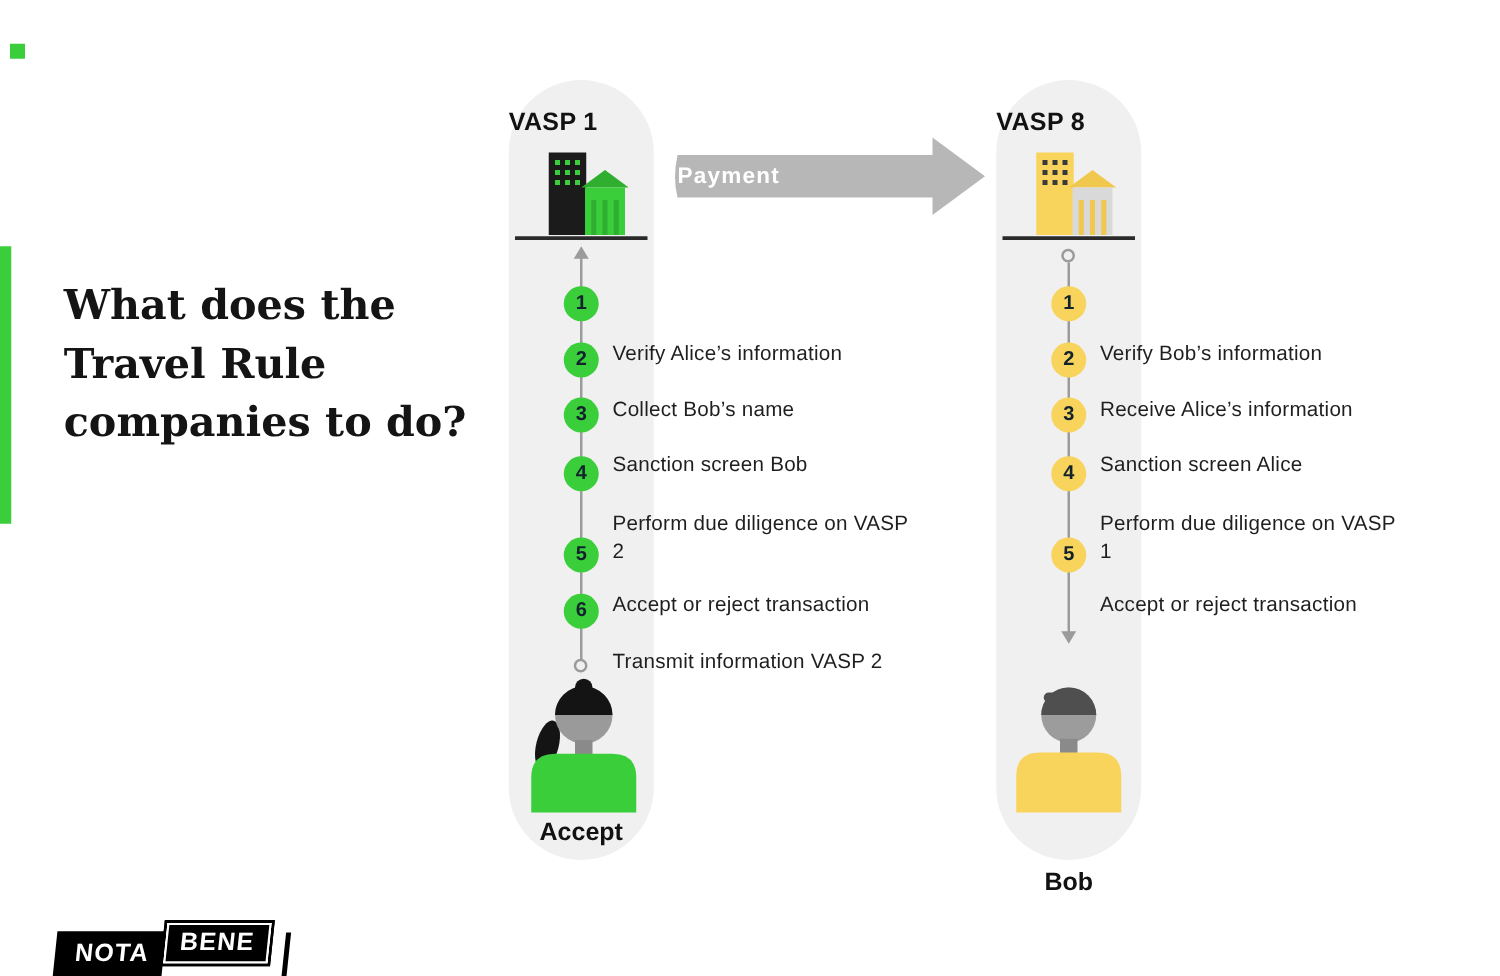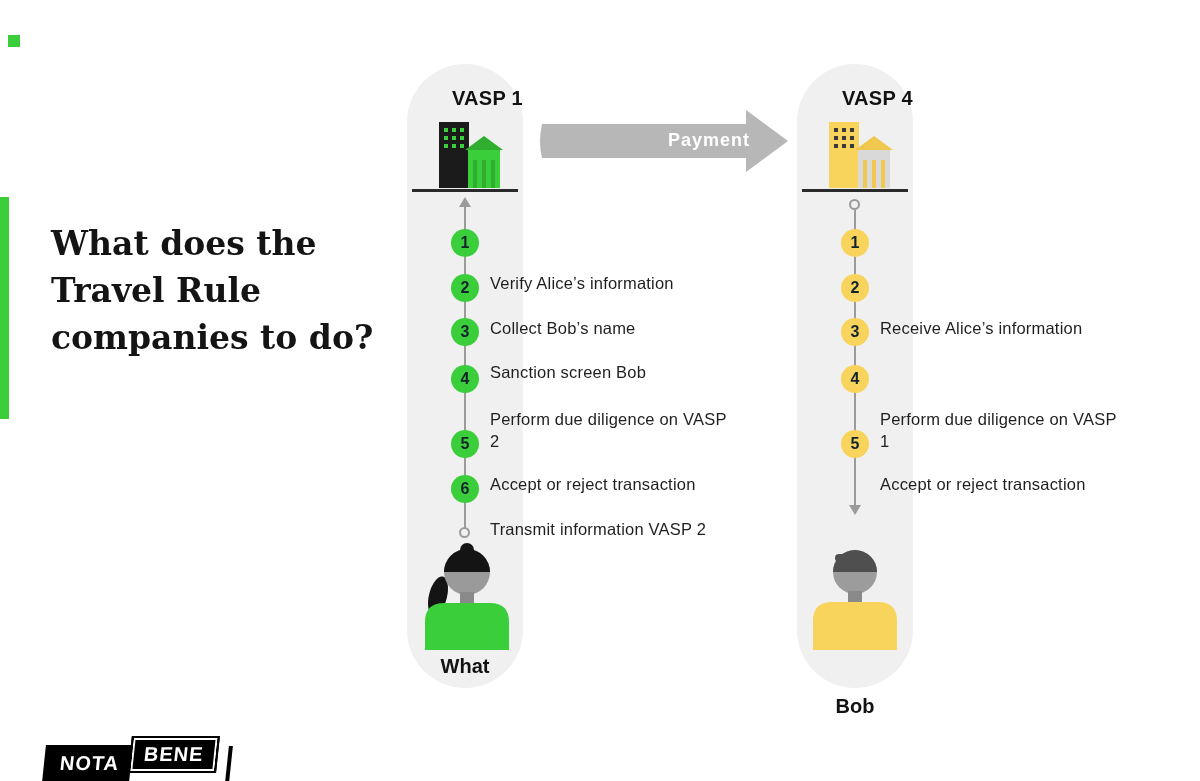--- a/index.html
+++ b/index.html
@@ -22,21 +22,21 @@
 
   
   .pill {
     position:absolute; top:64px; width:116px; height:624px;
     background:#f0f0f0; border-radius:60px; z-index:0;
   }
   .pill-1 { left:407px; }
   .pill-2 { left:797px; }
 
   .vasp-title {
-    position:absolute; top:87px; width:116px; text-align:right;
+    position:absolute; top:87px; width:116px; text-align:left;
     font-weight:700; font-size:20px; letter-spacing:.3px; color:#121212; z-index:2;
   }
   .vasp-title.t1 { left:407px; }
   .vasp-title.t2 { left:797px; }
 
   .building { position:absolute; top:120px; z-index:2; }
   .building.b1 { left:427px; }
   .building.b2 { left:817px; }
 
   .baseline { position:absolute; top:189px; width:106px; height:3px; background:#2a2a2a; z-index:2; }
@@ -78,21 +78,21 @@
   .green  .step-num { background:#3bce3b; }
   .yellow .step-num { background:#f8d45c; }
   .step-text {
     font-size:16.5px; line-height:22px; padding-top:3px; max-width:242px;
     color:#1f1f1f; letter-spacing:.2px;margin-top:40px;
   }
 
   
   .payment-arrow-svg { position:absolute; left:538px; top:108px; z-index:2; }
   .payment-label {
-    position:absolute; left:542px; top:130px; width:208px; text-align:right;
+    position:absolute; left:542px; top:130px; width:208px; text-align:left;
     color:#ffffff; font-weight:700; font-size:18px; letter-spacing:1px; z-index:3;
   }
 
   
   .avatar { position:absolute; z-index:2; }
   .avatar-alice { left:415px; top:542px; }
   .avatar-bob   { left:805px; top:540px; }
   .person-label {
     position:absolute; top:655px; width:116px; text-align:center;
     font-weight:700; font-size:20px; color:#121212; z-index:3;
@@ -186,24 +186,24 @@
   </div>
 
   <svg class="avatar avatar-alice" width="100" height="110" viewBox="0 0 100 110">
     <ellipse cx="23" cy="54" rx="9" ry="20" fill="#141414" transform="rotate(14 23 54)"></ellipse>
     <circle cx="52" cy="30" r="23" fill="#9a9a9a"></circle>
     <path d="M29,30 a23,23 0 0 1 46,0 z" fill="#141414"></path>
     <circle cx="52" cy="8" r="7" fill="#141414"></circle>
     <rect x="45" y="50" width="14" height="13" fill="#8a8a8a"></rect>
     <path d="M10,108 L10,80 Q10,61 29,61 L75,61 Q94,61 94,80 L94,108 Z" fill="#3bce3b"></path>
   </svg>
-  <div class="person-label pl-1">What</div>
+  <div class="person-label pl-1">Accept</div>
 
   <div class="pill pill-2"></div>
-  <div class="vasp-title t2">VASP 4</div>
+  <div class="vasp-title t2">VASP 8</div>
 
   <svg class="building b2" width="76" height="68" viewBox="0 0 76 68">
     <rect x="12" y="2" width="30" height="66" fill="#f8d45c"></rect>
     <g fill="#3a3a3a">
       <rect x="17" y="8" width="4" height="4"></rect>
         <rect x="25" y="8" width="4" height="4"></rect>
         <rect x="33" y="8" width="4" height="4"></rect>
       <rect x="17" y="16" width="4" height="4"></rect>
         <rect x="25" y="16" width="4" height="4"></rect>
         <rect x="33" y="16" width="4" height="4"></rect>
@@ -218,27 +218,29 @@
     <rect x="64" y="40" width="4" height="28" fill="#f0c84e"></rect>
   </svg>
   <div class="baseline l2"></div>
 
   <div class="conn-dot dot-2"></div>
   <div class="conn-line line-2"></div>
   <div class="arrow-down"></div>
 
   <div class="step-row col2 yellow r1">
     <div class="step-num">1</div>
+    <div class="step-text">Verify Bob’s information</div>
   </div>
   <div class="step-row col2 yellow r2">
     <div class="step-num">2</div>
     <div class="step-text">Receive Alice’s information</div>
   </div>
   <div class="step-row col2 yellow r3">
     <div class="step-num">3</div>
+    <div class="step-text">Sanction screen Alice</div>
   </div>
   <div class="step-row col2 yellow r4">
     <div class="step-num">4</div>
     <div class="step-text">Perform due diligence on VASP 1</div>
   </div>
   <div class="step-row col2 yellow r5">
     <div class="step-num">5</div>
     <div class="step-text">Accept or reject transaction</div>
   </div>
 

